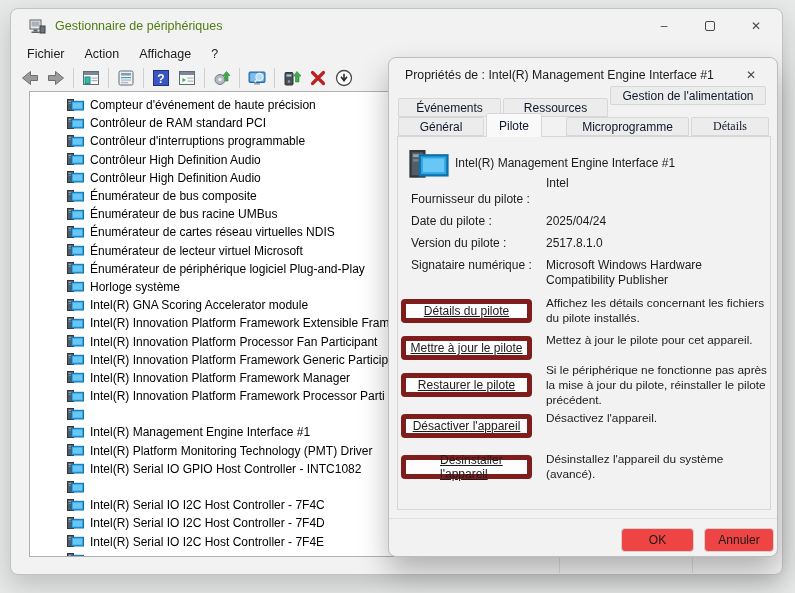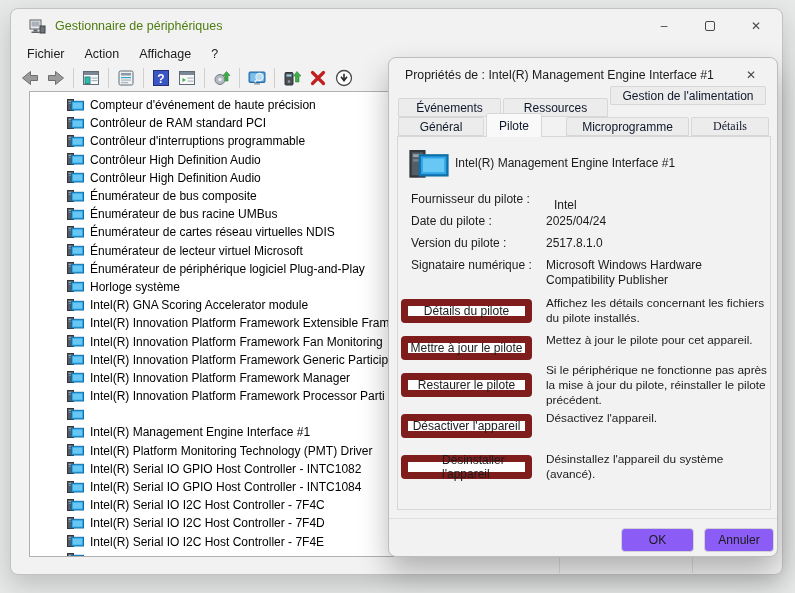--- a/index.html
+++ b/index.html
@@ -42,26 +42,26 @@
     border-radius:2px 2px 0 0; display:flex; align-items:center; justify-content:center;
     font-size:12px; color:#0f172a; white-space:nowrap; overflow:hidden; }
   .tab.active { background:#f9f9f9; border-bottom:none; z-index:3; height:24px; }
   .tab-panel { position:absolute; left:8px; top:78px; width:374px; height:374px;
     border:1px solid #d7d7d7; background:#f2f2f2; z-index:1; }
   .dev-header-icon { position:absolute; left:20px; top:92px; z-index:2; }
   .dev-header-name { position:absolute; left:66px; top:98px; font-size:12px; z-index:2; }
   .fld-label { position:absolute; left:22px; width:132px; font-size:12px; z-index:2; }
   .fld-value { position:absolute; left:157px; width:225px; font-size:12px; line-height:15px; z-index:2; }
   .action-btn { position:absolute; left:12px; width:131px; height:24px; z-index:2;
-    background:#fdfdfd; border:7px solid #7f1d1d; border-radius:4px;
-    display:flex; align-items:center; justify-content:center; font-size:12px; color:#1b1b1b; }
+    background:#fdfdfd; border:5px solid #7f1d1d; border-radius:4px;
+    display:flex; align-items:center; justify-content:center; font-size:12px; color:#1b1b1b;text-decoration:underline; }
   .action-desc { position:absolute; left:157px; width:228px; font-size:11.8px; line-height:15px; z-index:2; }
   .footer-sep { position:absolute; left:0; top:460px; width:100%; height:1px; background:#e0e0e0; }
   .footer-btn { position:absolute; top:470px; height:24px; z-index:2;
-    background:#8b5cf6; border:1px solid #d2d2d2; border-radius:4px;
+    background:#ef4444; border:1px solid #d2d2d2; border-radius:4px;
     display:flex; align-items:center; justify-content:center; font-size:12px; }
   .btn-ok { left:232px; width:73px; }
   .btn-cancel { left:315px; width:70px; }
 </style>
 </head>
 <body>
 
 <div class="stage">
 
   <div class="main-window">
@@ -309,21 +309,21 @@
 <span class="tree-label">Intel(R) Innovation Platform Framework Extensible Fram</span>
         </div>
         <div class="tree-row">
   <svg viewBox="0 0 17 13" width="17" height="13">
     <rect x="0.5" y="0.5" width="6" height="11" fill="#565c64" stroke="#31363c"></rect>
     <rect x="1.6" y="1.8" width="3.8" height="1.3" fill="#99a0a8"></rect>
     <rect x="1.6" y="4" width="3.8" height="1" fill="#7d848c"></rect>
     <rect x="4.5" y="2.3" width="12" height="8.7" fill="#2ea7ea" stroke="#116fa8"></rect>
     <rect x="5.9" y="3.7" width="9.2" height="5.9" fill="#69c7f4"></rect>
   </svg>
-<span class="tree-label">Intel(R) Innovation Platform Framework Fan Monitoring</span>
+<span class="tree-label">Intel(R) Innovation Platform Processor Fan Participant</span>
         </div>
         <div class="tree-row">
   <svg viewBox="0 0 17 13" width="17" height="13">
     <rect x="0.5" y="0.5" width="6" height="11" fill="#565c64" stroke="#31363c"></rect>
     <rect x="1.6" y="1.8" width="3.8" height="1.3" fill="#99a0a8"></rect>
     <rect x="1.6" y="4" width="3.8" height="1" fill="#7d848c"></rect>
     <rect x="4.5" y="2.3" width="12" height="8.7" fill="#2ea7ea" stroke="#116fa8"></rect>
     <rect x="5.9" y="3.7" width="9.2" height="5.9" fill="#69c7f4"></rect>
   </svg>
 <span class="tree-label">Intel(R) Innovation Platform Framework Generic Particip</span>
@@ -388,21 +388,20 @@
 <span class="tree-label">Intel(R) Serial IO GPIO Host Controller - INTC1082</span>
         </div>
         <div class="tree-row">
   <svg viewBox="0 0 17 13" width="17" height="13">
     <rect x="0.5" y="0.5" width="6" height="11" fill="#565c64" stroke="#31363c"></rect>
     <rect x="1.6" y="1.8" width="3.8" height="1.3" fill="#99a0a8"></rect>
     <rect x="1.6" y="4" width="3.8" height="1" fill="#7d848c"></rect>
     <rect x="4.5" y="2.3" width="12" height="8.7" fill="#2ea7ea" stroke="#116fa8"></rect>
     <rect x="5.9" y="3.7" width="9.2" height="5.9" fill="#69c7f4"></rect>
   </svg>
-<span class="tree-label">Intel(R) Serial IO GPIO Host Controller - INTC1084</span>
         </div>
         <div class="tree-row">
   <svg viewBox="0 0 17 13" width="17" height="13">
     <rect x="0.5" y="0.5" width="6" height="11" fill="#565c64" stroke="#31363c"></rect>
     <rect x="1.6" y="1.8" width="3.8" height="1.3" fill="#99a0a8"></rect>
     <rect x="1.6" y="4" width="3.8" height="1" fill="#7d848c"></rect>
     <rect x="4.5" y="2.3" width="12" height="8.7" fill="#2ea7ea" stroke="#116fa8"></rect>
     <rect x="5.9" y="3.7" width="9.2" height="5.9" fill="#69c7f4"></rect>
   </svg>
 <span class="tree-label">Intel(R) Serial IO I2C Host Controller - 7F4C</span>
@@ -463,21 +462,21 @@
       <rect x="0.5" y="0.5" width="6" height="11" fill="#565c64" stroke="#31363c"></rect>
       <rect x="1.6" y="1.8" width="3.8" height="1.3" fill="#99a0a8"></rect>
       <rect x="1.6" y="4" width="3.8" height="1" fill="#7d848c"></rect>
       <rect x="4.5" y="2.3" width="12" height="8.7" fill="#2ea7ea" stroke="#116fa8"></rect>
       <rect x="5.9" y="3.7" width="9.2" height="5.9" fill="#69c7f4"></rect>
     </svg>
     <div class="dev-header-name">Intel(R) Management Engine Interface #1</div>
 
     <div id="fields-holder">
         <div class="fld-label" style="top: 134px;">Fournisseur du pilote :</div>
-        <div class="fld-value" style="top: 140px; margin-left: 8px;">Intel</div>
+        <div class="fld-value" style="top: 118px;">Intel</div>
         <div class="fld-label" style="top: 156px;">Date du pilote :</div>
         <div class="fld-value" style="top: 156px;">2025/04/24</div>
         <div class="fld-label" style="top: 178px;">Version du pilote :</div>
         <div class="fld-value" style="top: 178px;">2517.8.1.0</div>
         <div class="fld-label" style="top: 200px;">Signataire numérique :</div>
         <div class="fld-value" style="top: 200px;">Microsoft Windows Hardware Compatibility Publisher</div>
       </div>
     <div id="actions-holder">
         <div class="action-btn" style="top: 241px;">Détails du pilote</div>
         <div class="action-desc" style="top: 238px;">Affichez les détails concernant les fichiers du pilote installés.</div>

